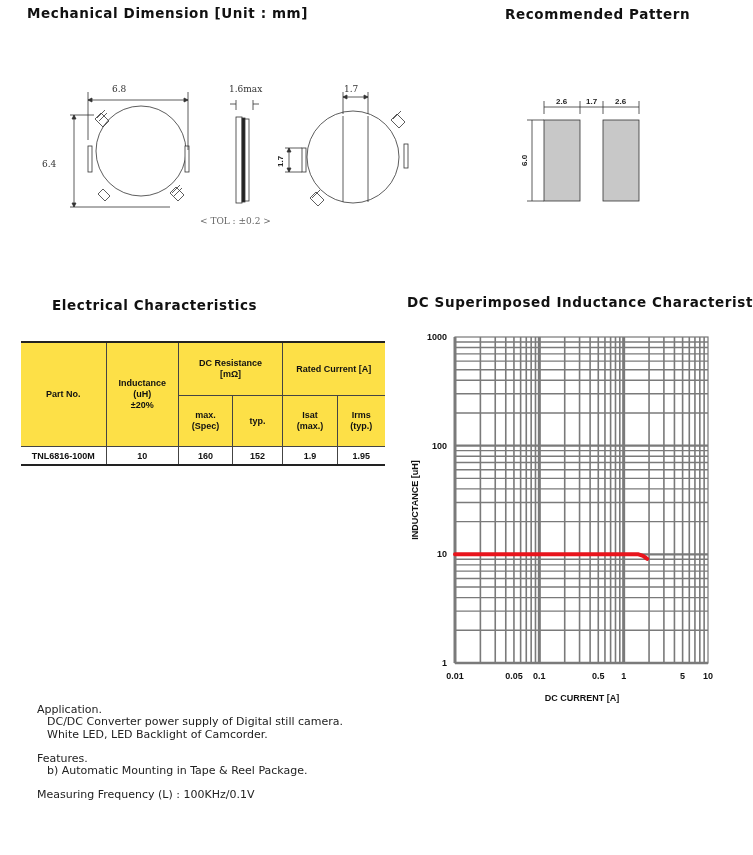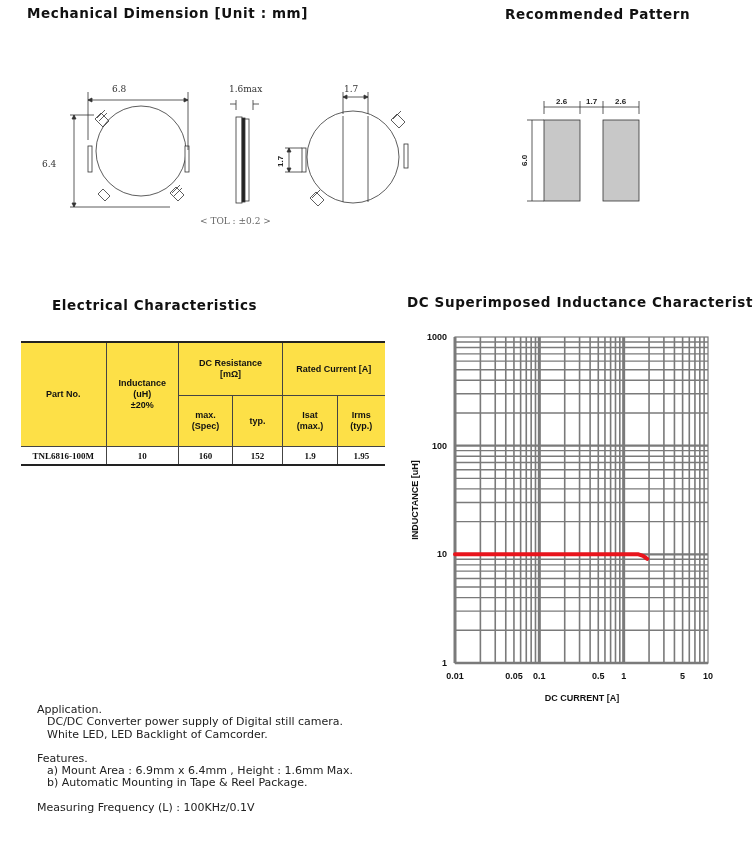--- a/index.html
+++ b/index.html
@@ -3,21 +3,21 @@
 <meta charset="utf-8">
 <style>
   html,body{margin:0;padding:0;background:#fff;}
   body{width:753px;height:855px;position:relative;overflow:hidden;font-family:"DejaVu Sans",sans-serif;color:#111;}
   .h{position:absolute;font-family:"DejaVu Sans",sans-serif;font-weight:bold;font-size:13.5px;letter-spacing:0.6px;white-space:nowrap;}
   svg{position:absolute;left:0;top:0;}
   .dimtxt{font-family:"DejaVu Serif",serif;font-size:9px;fill:#333;}
   .padtxt{font-family:"Liberation Sans",sans-serif;font-weight:bold;font-size:8px;fill:#222;}
   table.ec{position:absolute;left:21px;top:341px;border-collapse:collapse;font-family:"Liberation Sans",sans-serif;font-size:9px;font-weight:bold;color:#111;}
   table.ec th{background:#fde047;border:1px solid #444;border-top:2px solid #222;text-align:center;padding:12px;font-weight:bold;line-height:11px;}
-  table.ec td{border:1px solid #444;border-bottom:2px solid #222;text-align:center;height:17px;padding:0;font-family:Liberation Serif, serif;}
+  table.ec td{border:1px solid #444;border-bottom:2px solid #222;text-align:center;height:17px;padding:0;}
   table.ec tr:first-child th{height:28px;}
   table.ec tr.sub th{height:26px;border-top:1px solid #444;}
   table.ec th.first, table.ec td.first{border-left:none;}
   table.ec th.last, table.ec td.last{border-right:none;}
   .notes{position:absolute;left:37px;top:704px;font-family:"DejaVu Sans",sans-serif;font-size:11px;line-height:12.3px;color:#222;}
   .notes .ind{padding-left:10px;}
   .notes .gap{height:12px;}
   .ax{font-family:"Liberation Sans",sans-serif;font-weight:bold;font-size:9px;fill:#111;}
 </style>
 </head>
@@ -237,17 +237,16 @@
   <text class="ax" x="582" y="701" text-anchor="middle">DC CURRENT [A]</text>
   <text class="ax" transform="translate(418,500) rotate(-90)" text-anchor="middle">INDUCTANCE [uH]</text>
 </svg>
 
 <div class="notes">
   <div>Application.</div>
   <div class="ind">DC/DC Converter power supply of Digital still camera.</div>
   <div class="ind">White LED, LED Backlight of Camcorder.</div>
   <div class="gap"></div>
   <div>Features.</div>
-  <div class="ind">a) Mount Area : 6.9mm x 6.4mm , Height : 1.6mm Max.</div>
   <div class="ind">b) Automatic Mounting in Tape &amp; Reel Package.</div>
   <div class="gap"></div>
   <div>Measuring Frequency (L) : 100KHz/0.1V</div>
 </div>
 
 </body></html>

